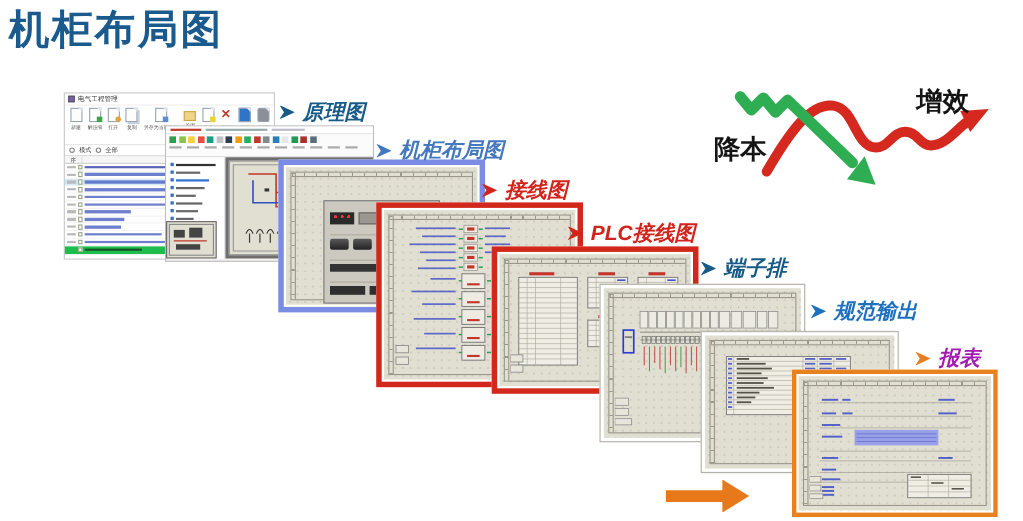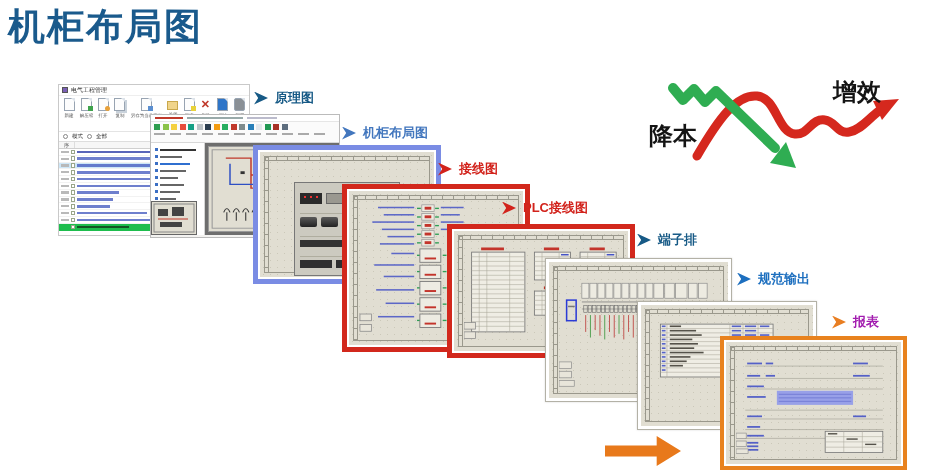--- a/index.html
+++ b/index.html
@@ -7,21 +7,21 @@
   #stage{position:relative;width:930px;height:474px;background:#fff;overflow:hidden;
          font-family:"Liberation Sans",sans-serif;}
 
   
   .page-title{position:absolute;left:8px;top:2px;font-size:37px;font-weight:900;
               color:#1A5A8C;letter-spacing:2px;}
 
   
   .out-label{position:absolute;display:flex;align-items:center;gap:7px;}
   .arrow-glyph{width:14px;height:13px;clip-path:polygon(0 0,100% 50%,0 100%,30% 50%);}
-  .lbl-text{font-size:13px;font-weight:bold;white-space:nowrap;}
+  .lbl-text{font-size:19px;font-weight:bold;white-space:nowrap;font-style:italic;}
   .lc-dark  .arrow-glyph{background:#175A86;} .lc-dark  .lbl-text{color:#175A86;}
   .lc-blue  .arrow-glyph{background:#4377BE;} .lc-blue  .lbl-text{color:#4377BE;}
   .lc-red   .arrow-glyph{background:#D2231C;} .lc-red   .lbl-text{color:#D2231C;}
   .lc-mblue .arrow-glyph{background:#1D6FBF;} .lc-mblue .lbl-text{color:#1D6FBF;}
   .lc-orange .arrow-glyph{background:#E87E22;} .lc-orange .lbl-text{color:#a21caf;}
 
   
   .sheetwin{position:absolute;background:#fff;}
   .b-blue  {border:5px solid #7A8CE4;padding:2px;}
   .b-red   {border:5px solid #D2281C;padding:2px;}
@@ -714,21 +714,21 @@
       <span class="lbl-text">原理图</span>
     </div>
   <div class="out-label lc-blue" style="left:342px;top:124px;">
       <span class="arrow-glyph"></span>
       <span class="lbl-text">机柜布局图</span>
     </div>
   <div class="out-label lc-red" style="left:438px;top:160px;">
       <span class="arrow-glyph"></span>
       <span class="lbl-text">接线图</span>
     </div>
-  <div class="out-label lc-red" style="left:502px;top:199px;">
+  <div class="out-label lc-red" style="left:516px;top:199px;">
       <span class="arrow-glyph"></span>
       <span class="lbl-text">PLC接线图</span>
     </div>
   <div class="out-label lc-dark" style="left:637px;top:231px;">
       <span class="arrow-glyph"></span>
       <span class="lbl-text">端子排</span>
     </div>
   <div class="out-label lc-mblue" style="left:737px;top:270px;">
       <span class="arrow-glyph"></span>
       <span class="lbl-text">规范输出</span>

